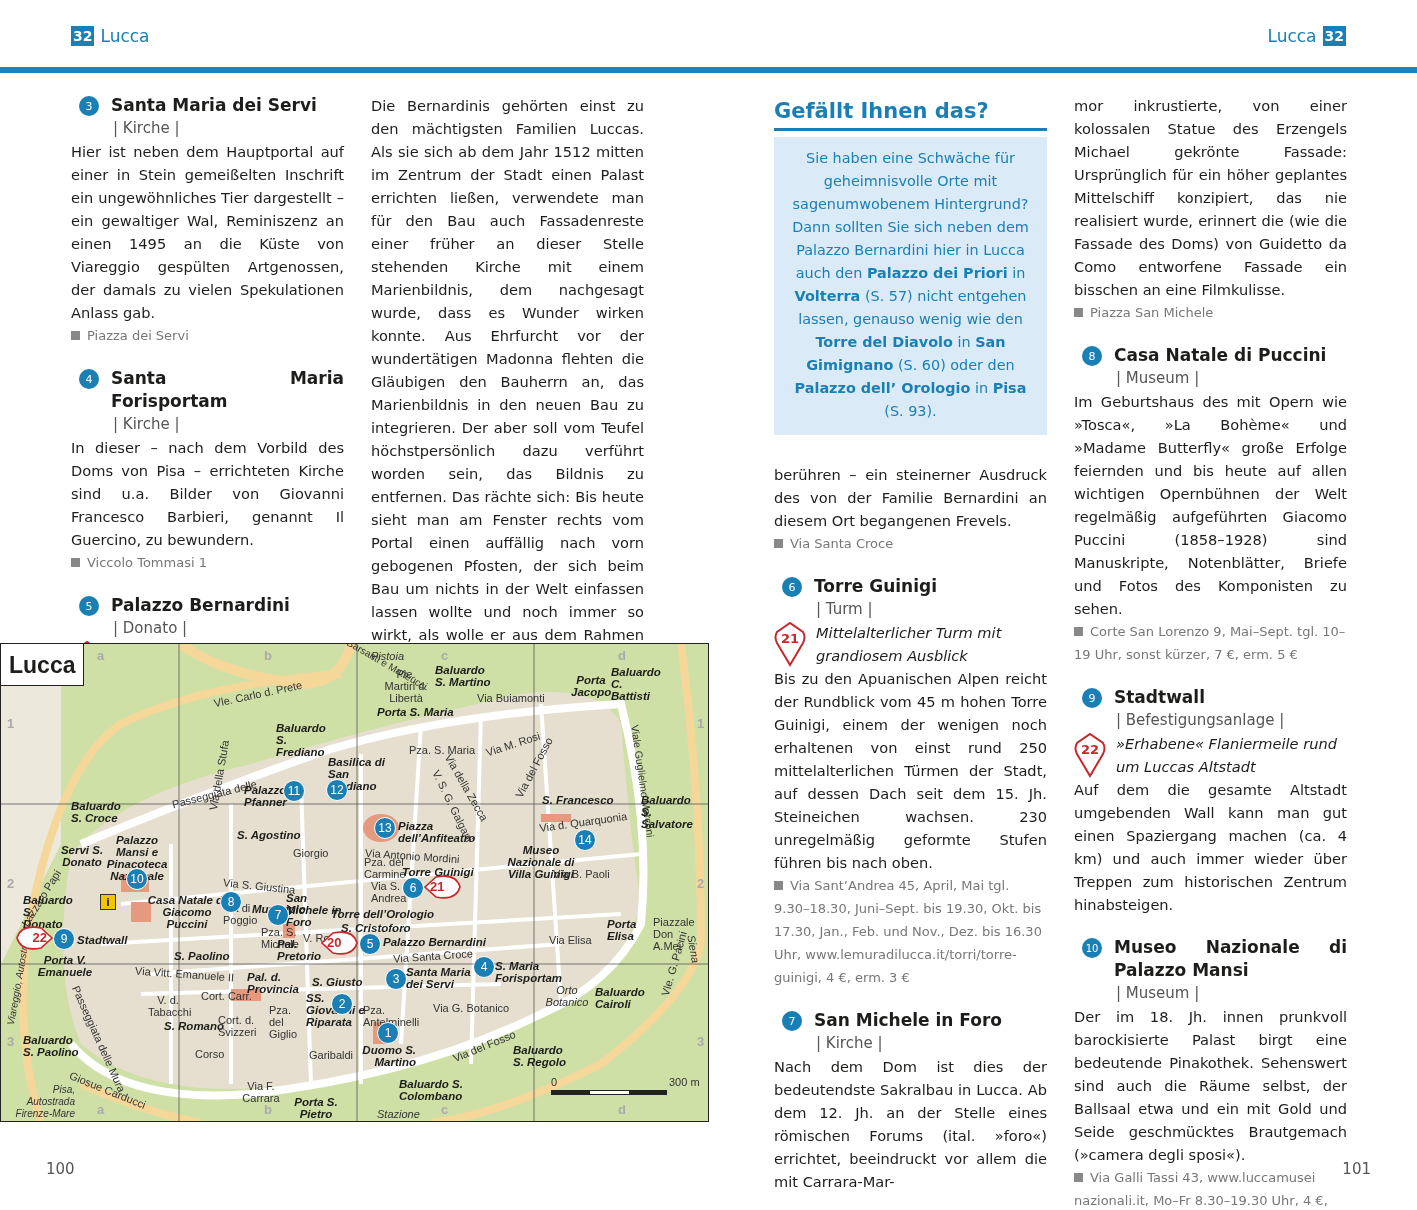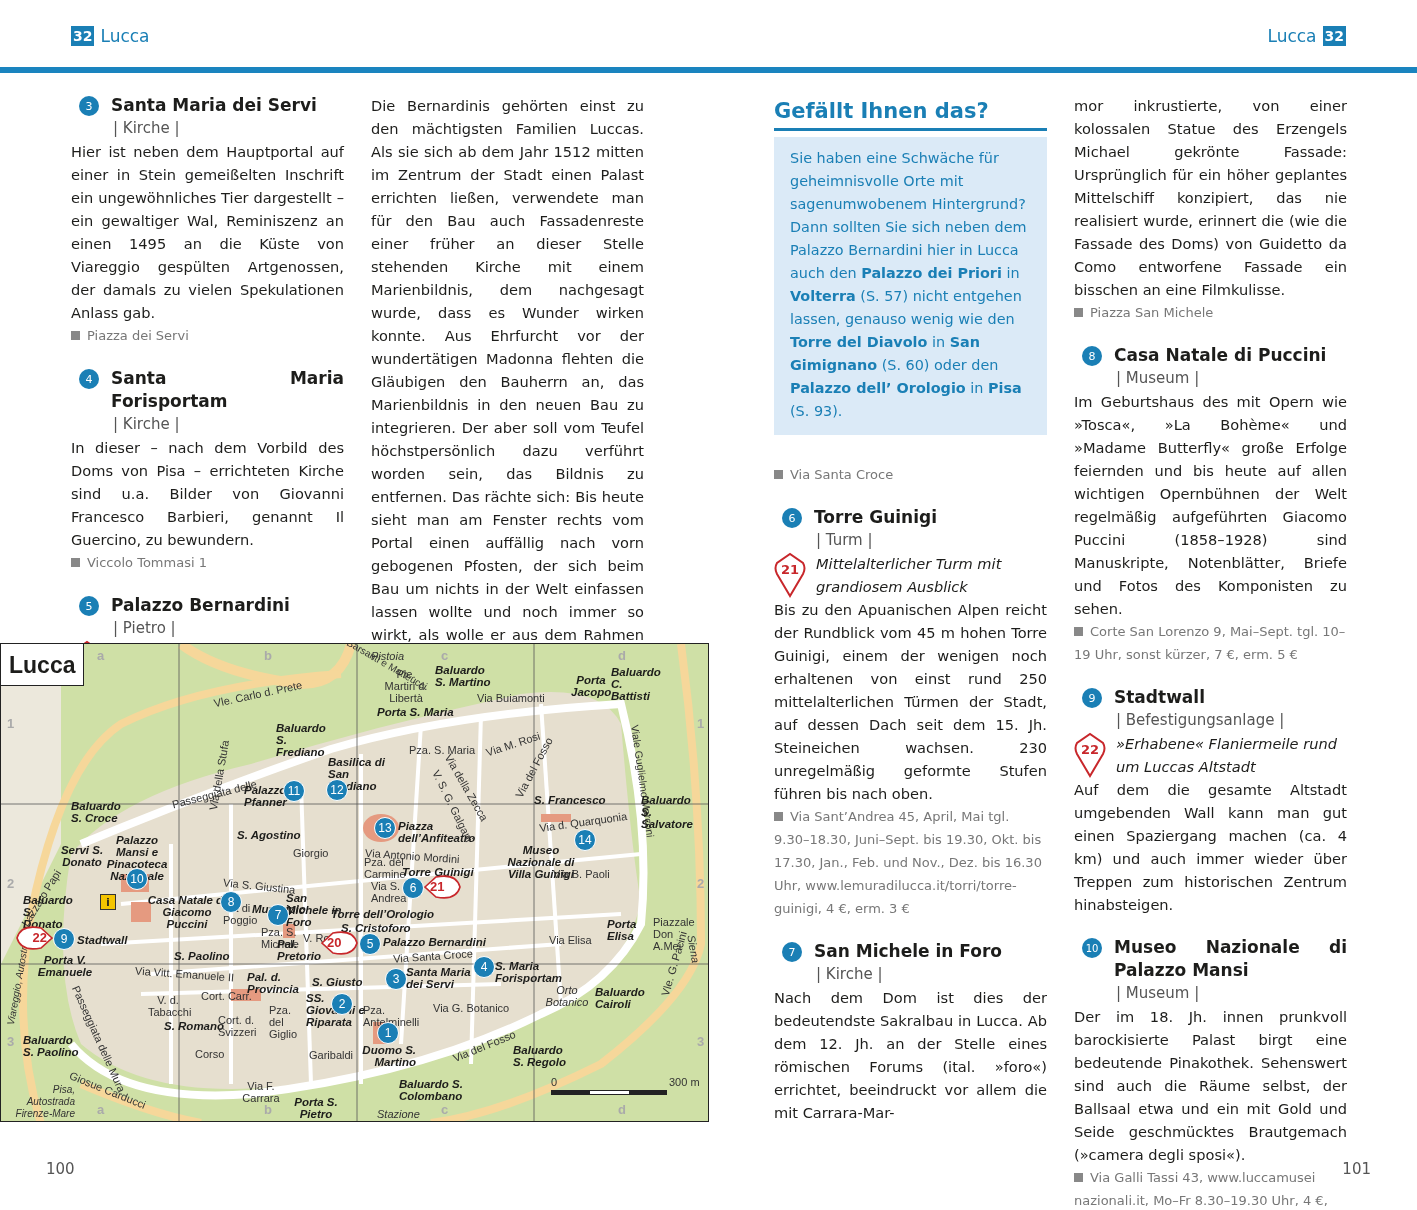--- a/index.html
+++ b/index.html
@@ -17,21 +17,21 @@
   .ename{font-weight:bold;font-size:17px;line-height:23px;}
   .ecat{padding-left:42px;color:#555;font-size:15px;line-height:23px;}
   .tip{display:flex;gap:10px;}
   .pin{flex:none;width:32px;height:46px;position:relative;}
   .pin svg{position:absolute;left:0;top:0;}
   .pin span{position:absolute;left:0;top:6px;width:32px;text-align:center;color:#c8272b;font-size:13px;font-weight:bold;}
   .tip-text{font-style:italic;line-height:23px;text-align:left;}
   .addr{color:#777;font-size:13px;line-height:23px;text-align:left;}
   .addr .sq{display:inline-block;width:9px;height:9px;background:#888;margin-right:7px;}
   .box-h{font-weight:bold;font-size:21px;color:#1a7fb5;border-bottom:3px solid #1a7fb5;padding-bottom:2px;line-height:30px;}
-  .box{background:#dbeaf7;color:#1a7fb5;padding:10px 16px 12px 16px;margin-top:6px;text-align:left;font-size:14.4px;line-height:23px;}
+  .box{background:#dbeaf7;color:#1a7fb5;padding:10px 16px 12px 16px;margin-top:6px;text-align:center;font-size:14.4px;line-height:23px;}
   .box b{font-weight:bold;}
   .pageno{position:absolute;top:1160px;font-size:15px;color:#555;}
   
   .map{position:absolute;left:0;top:643px;width:709px;height:479px;border:1px solid #222;box-sizing:border-box;overflow:hidden;background:#ece8dc;}
   .map svg{position:absolute;left:0;top:0;}
   .map-title{position:absolute;left:0;top:0;background:#fff;border-right:1px solid #222;border-bottom:1px solid #222;padding:8px 8px 6px 8px;font-weight:bold;font-size:23px;font-family:"Liberation Sans",sans-serif;}
   .ml{position:absolute;font-family:"Liberation Sans",sans-serif;font-size:11px;line-height:12px;color:#333;white-space:nowrap;}
   .ml.b{font-weight:bold;color:#1d1d1b;font-size:11.5px;font-style:italic;}
   .ml.i{font-style:italic;}
   .ml.g{color:#aaa;font-size:13px;font-weight:bold;}
@@ -70,21 +70,21 @@
       </div>
     <div class="ecat">| Kirche |</div>
     <p>In dieser – nach dem Vorbild des Doms von Pisa – errichteten Kirche sind u.a. Bilder von Giovanni Francesco Barbieri, genannt Il Guercino, zu bewundern.</p>
     <div class="addr"><span class="sq"></span><span>Viccolo Tommasi 1</span></div>
   </div>
   <div class="entry">
     <div class="etitle">
         <span class="badge">5</span>
         <span class="ename">Palazzo Bernardini</span>
       </div>
-    <div class="ecat">| Pietro |</div>
+    <div class="ecat">| Donato |</div>
     <div class="tip">
       <div class="pin">
           <svg width="32" height="46" viewBox="0 0 32 46">
             <path d="M16 44 L3 22 Q0 16 3 11 L16 2 L29 11 Q32 16 29 22 Z" fill="#fff" stroke="#c8272b" stroke-width="2"></path>
           </svg>
           <span>20</span>
         </div>
       <div class="tip-text">Der verwunschene Palast birgt ein jahrhundertealtes Geheimnis</div>
     </div>
   </div>
@@ -196,21 +196,21 @@
   <span class="ml" style="left:302px;top:288px;">V. Roma</span>
   <span class="ml b" style="left:330px;top:264px;">Torre dell’Orologio</span>
   <span class="ml b" style="left:340px;top:278px;">S. Cristoforo</span>
   <span class="ml b" style="left:397px;top:176px;width:60px;white-space:normal;">Piazza dell’Anfiteatro</span>
   <span class="ml" style="left:364px;top:206px;transform:rotate(4deg);">Via Antonio Mordini</span>
   <span class="ml b" style="left:401px;top:222px;">Torre Guinigi</span>
   <span class="ml" style="left:370px;top:236px;width:40px;white-space:normal;">Via S. Andrea</span>
   <span class="ml" style="left:452px;top:108px;transform:rotate(60deg);transform-origin:left top;">Via della Zecca</span>
   <span class="ml" style="left:440px;top:124px;transform:rotate(64deg);transform-origin:left top;">V. S. G. Galgani</span>
   <span class="ml" style="left:512px;top:150px;transform:rotate(-62deg);transform-origin:left top;">Via del Fosso</span>
-  <span class="ml b" style="left:533px;top:150px;">S. Francesco</span>
+  <span class="ml b" style="left:533px;top:150px;padding-left:8px;">S. Francesco</span>
   <span class="ml" style="left:538px;top:172px;transform:rotate(-8deg);">Via d. Quarquonia</span>
   <span class="ml b" style="left:495px;top:200px;width:90px;white-space:normal;text-align:center;">Museo Nazionale di Villa Guinigi</span>
   <span class="ml" style="left:552px;top:224px;">Via B. Paoli</span>
   <span class="ml b" style="left:640px;top:150px;width:60px;white-space:normal;">Baluardo S. Salvatore</span>
   <span class="ml b" style="left:22px;top:250px;width:50px;white-space:normal;">Baluardo S. Donato</span>
   <span class="ml b" style="left:76px;top:290px;">Stadtwall</span>
   <span class="ml b" style="left:32px;top:310px;width:64px;white-space:normal;text-align:center;">Porta V. Emanuele</span>
   <span class="ml i" style="left:4px;top:380px;transform:rotate(-80deg);transform-origin:left top;font-size:10px;">Viareggio, Autostrada</span>
   <span class="ml b" style="left:173px;top:306px;">S. Paolino</span>
   <span class="ml b" style="left:276px;top:294px;width:50px;white-space:normal;">Pal. Pretorio</span>
@@ -290,20 +290,21 @@
     </div>
 </div>
 
 <div class="col" style="left:774px;top:96px;width:273px;">
   <div class="box-h">Gefällt Ihnen das?</div>
   <div class="box">
     <span>Sie haben eine Schwäche für geheimnisvolle Orte mit sagenumwobenem Hintergrund? Dann sollten Sie sich neben dem Palazzo Bernardini hier in Lucca auch den </span><b>Palazzo dei Priori</b><span> in </span><b>Volterra</b><span> (S. 57) nicht entgehen lassen, genauso wenig wie den </span><b>Torre del Diavolo</b><span> in </span><b>San Gimignano</b><span> (S. 60) oder den </span><b>Palazzo dell’ Orologio</b><span> in </span><b>Pisa</b><span> (S. 93).</span>
   </div>
   <div style="height:28px;"></div>
   <div class="entry">
+    <p>berühren – ein steinerner Ausdruck des von der Familie Bernardini an diesem Ort begangenen Frevels.</p>
     <div class="addr"><span class="sq"></span><span>Via Santa Croce</span></div>
   </div>
   <div class="entry">
     <div class="etitle">
         <span class="badge">6</span>
         <span class="ename">Torre Guinigi</span>
       </div>
     <div class="ecat">| Turm |</div>
     <div class="tip">
       <div class="pin">

